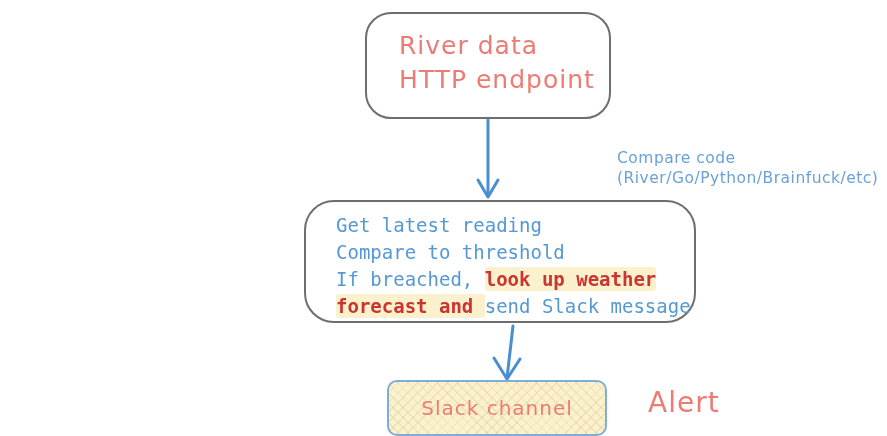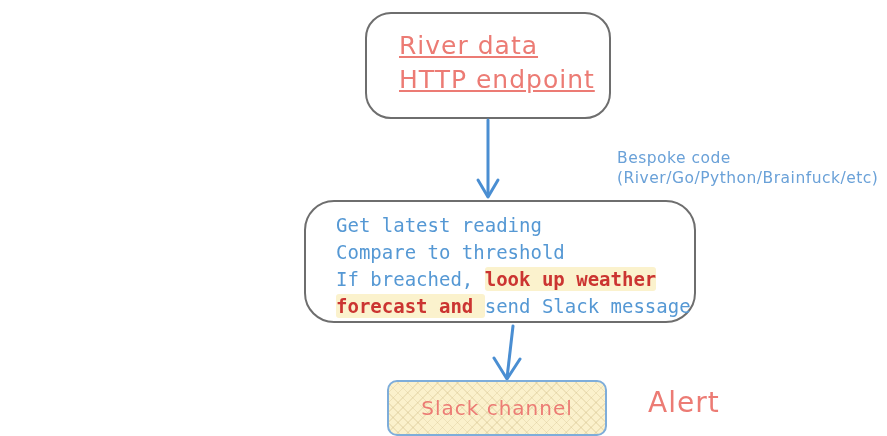--- a/index.html
+++ b/index.html
@@ -32,21 +32,20 @@
     left: 365px; top: 12px;
     width: 246px; height: 107px;
     border-radius: 26px;
     padding: 15px 0 0 32px;
   }
   .source-box .hand-line {
     font-size: 25px;
     line-height: 34px;
     letter-spacing: 1px;
     color: var(--handwritten-red);
-    text-decoration: underline;
   }
   .annotation {
     position: absolute;
     color: var(--label-blue);
     font-size: 15.5px;
     line-height: 20px;
     letter-spacing: 0.5px;
   }
   .bespoke-label { left: 617px; top: 148px; }
   .process-box {
@@ -108,21 +107,21 @@
     <div class="hand-line">River data</div>
     <div class="hand-line">HTTP endpoint</div>
   </div>
 
   <svg class="arrow arrow-1" width="30" height="84" viewBox="0 0 30 84">
     <path d="M15 2 L15 78" stroke="currentColor" stroke-width="3" fill="none" stroke-linecap="round"></path>
     <path d="M5 62 L15 79 L25 62" stroke="currentColor" stroke-width="3" fill="none" stroke-linecap="round" stroke-linejoin="round"></path>
   </svg>
 
   <div class="annotation bespoke-label">
-    <div>Bespoke code</div>
+    <div>Compare code</div>
     <div>(River/Go/Python/Brainfuck/etc)</div>
   </div>
 
   <div class="node process-box">
     <div class="code-line">Get latest reading</div>
     <div class="code-line">Compare to threshold</div>
     <div class="code-line"><span>If breached, </span><span class="code-red">look up weather</span></div>
     <div class="code-line"><span class="code-red">forecast and </span><span>send Slack message</span></div>
   </div>
 

